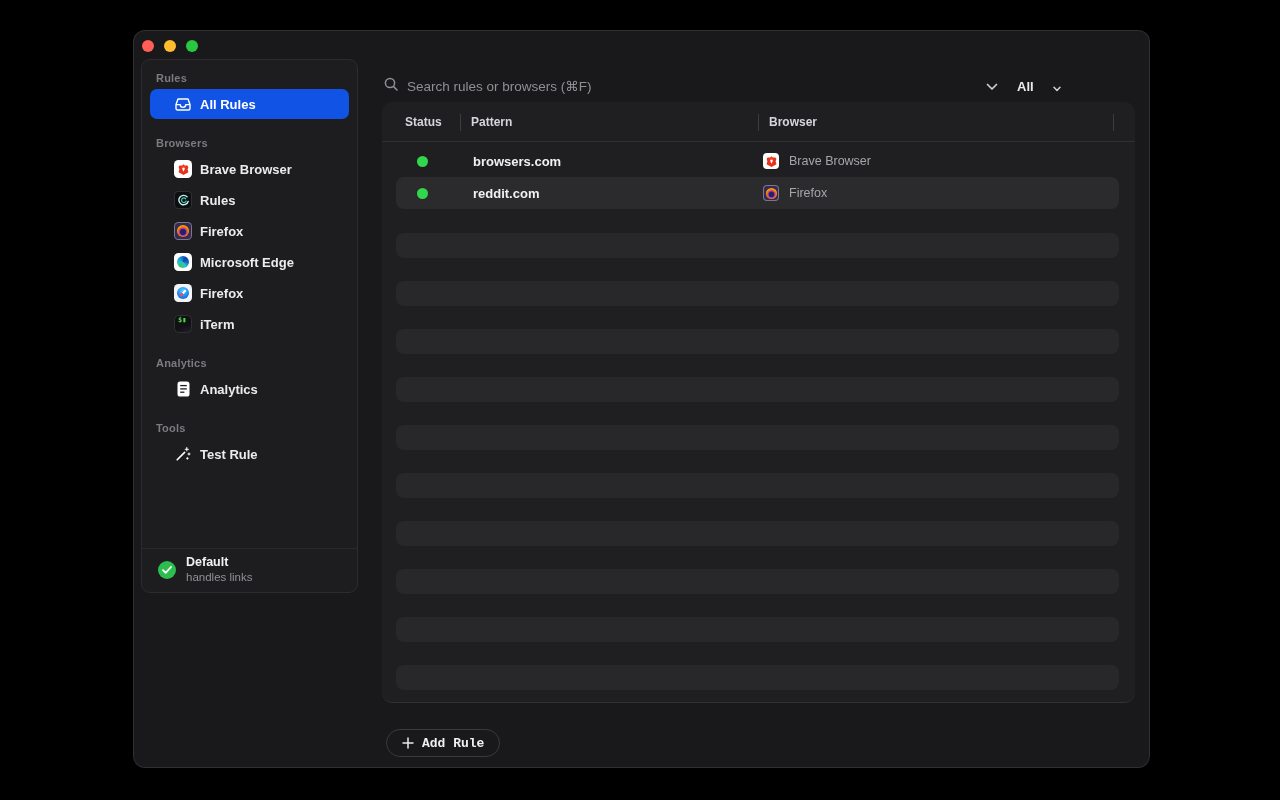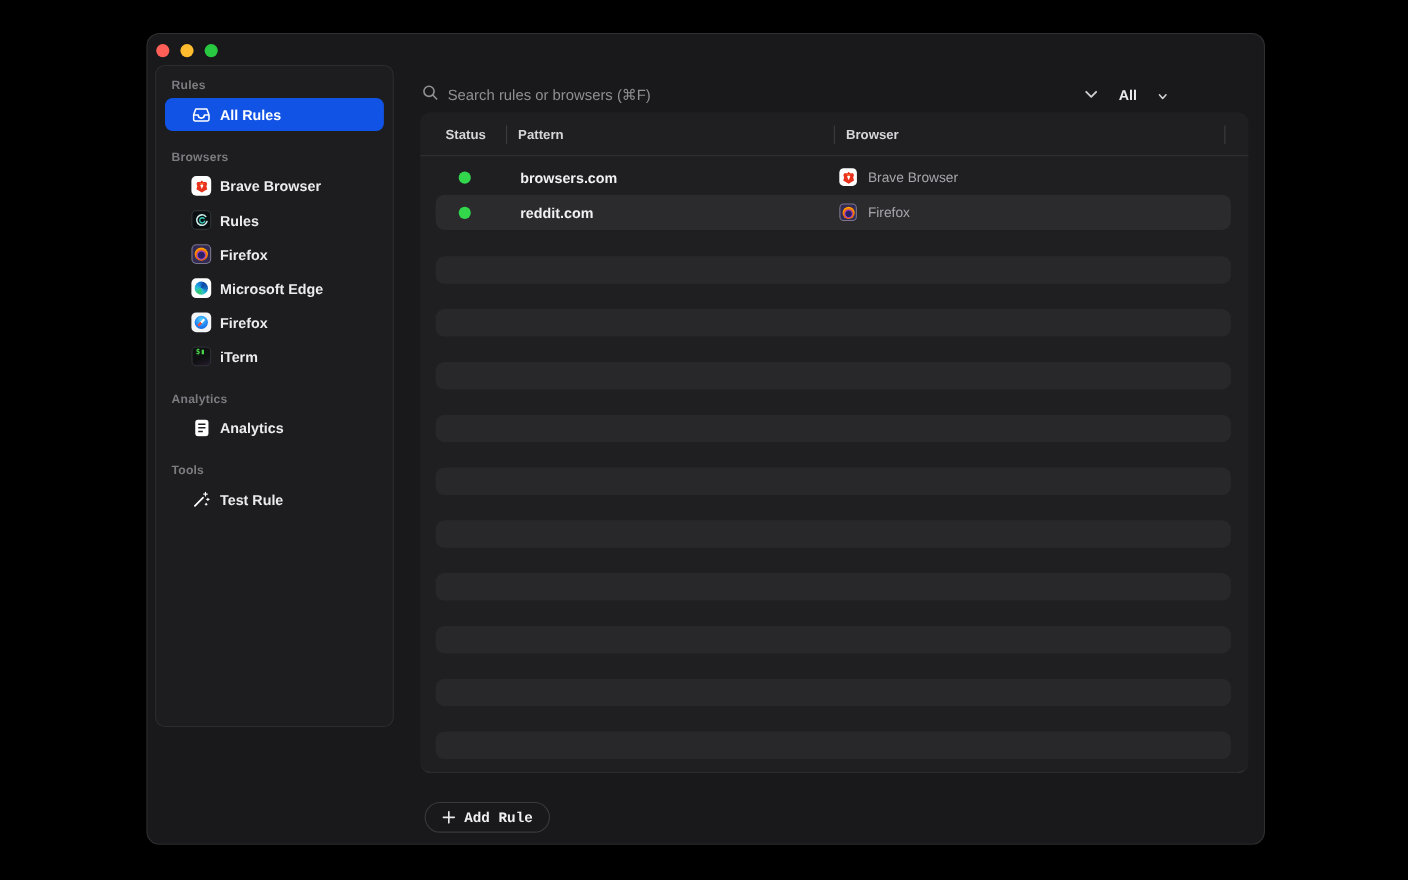--- a/index.html
+++ b/index.html
@@ -10,21 +10,21 @@
   .window { position:absolute; left:133px; top:30px; width:1017px; height:738px;
             background:#19191b; border-radius:12px;
             border:1px solid rgba(255,255,255,.10);
             box-shadow:0 24px 70px rgba(0,0,0,.75); }
 
   
   .traffic { position:absolute; left:8px; top:9px; display:flex; gap:10px; }
   .tl { width:12px; height:12px; border-radius:50%; }
 
   
-  .sidebar { position:absolute; left:7px; top:28px; width:217px; height:602px;
+  .sidebar { position:absolute; left:7px; top:28px; width:217px; height:534px;
              background:#1d1d20; border:1px solid #2c2c2f; border-radius:9px; }
   .sec-label { font-size:11px; font-weight:700; color:#7b7b80;
                margin:18px 12px 5px 14px; letter-spacing:.2px; }
   .section:first-child .sec-label { margin-top:12px; }
   .side-item { display:flex; align-items:center; gap:8px; height:30px;
                margin:1px 8px; padding:0 24px; border-radius:7px;
                color:#ececef; font-size:13px; font-weight:600; cursor:default; }
   .side-item.selected { color:#fff; }
   .side-label { white-space:nowrap; }
 
@@ -208,20 +208,31 @@
            <line x1="2.2" y1="13.8" x2="9.6" y2="6.4" stroke="#fff" stroke-width="1.6" stroke-linecap="round"></line>
            <path d="M11.8 1.6v3.2M10.2 3.2h3.2" stroke="#fff" stroke-width="1.1" stroke-linecap="round"></path>
            <path d="M14 7v2M13 8h2" stroke="#fff" stroke-width="1" stroke-linecap="round"></path>
            <path d="M12.4 11.6v1.6M11.6 12.4h1.6" stroke="#fff" stroke-width="1" stroke-linecap="round"></path>
                 </svg>
               </span>
               <span class="side-label">Test Rule</span>
             </div>
           </div>
         </div>
+      <div class="side-footer">
+        <span class="check-circle" style="background: rgb(45, 189, 78);">
+          <svg width="10" height="8" viewBox="0 0 10 8">
+              <path d="M1 4.2 3.7 6.8 9 1" fill="none" stroke="#fff" stroke-width="1.8" stroke-linecap="round" stroke-linejoin="round"></path>
+            </svg>
+        </span>
+        <span class="footer-texts">
+          <span class="footer-title">Default</span>
+          <span class="footer-sub">handles links</span>
+        </span>
+      </div>
     </div>
 
     <div class="search-wrap">
       <span>
         <svg width="14" height="14" viewBox="0 0 14 14">
             <circle cx="6" cy="6" r="4.6" fill="none" stroke="currentColor" stroke-width="1.5"></circle>
             <line x1="9.6" y1="9.6" x2="13" y2="13" stroke="currentColor" stroke-width="1.5" stroke-linecap="round"></line>
           </svg>
       </span>
       <input type="text" placeholder="Search rules or browsers (⌘F)" style="">

